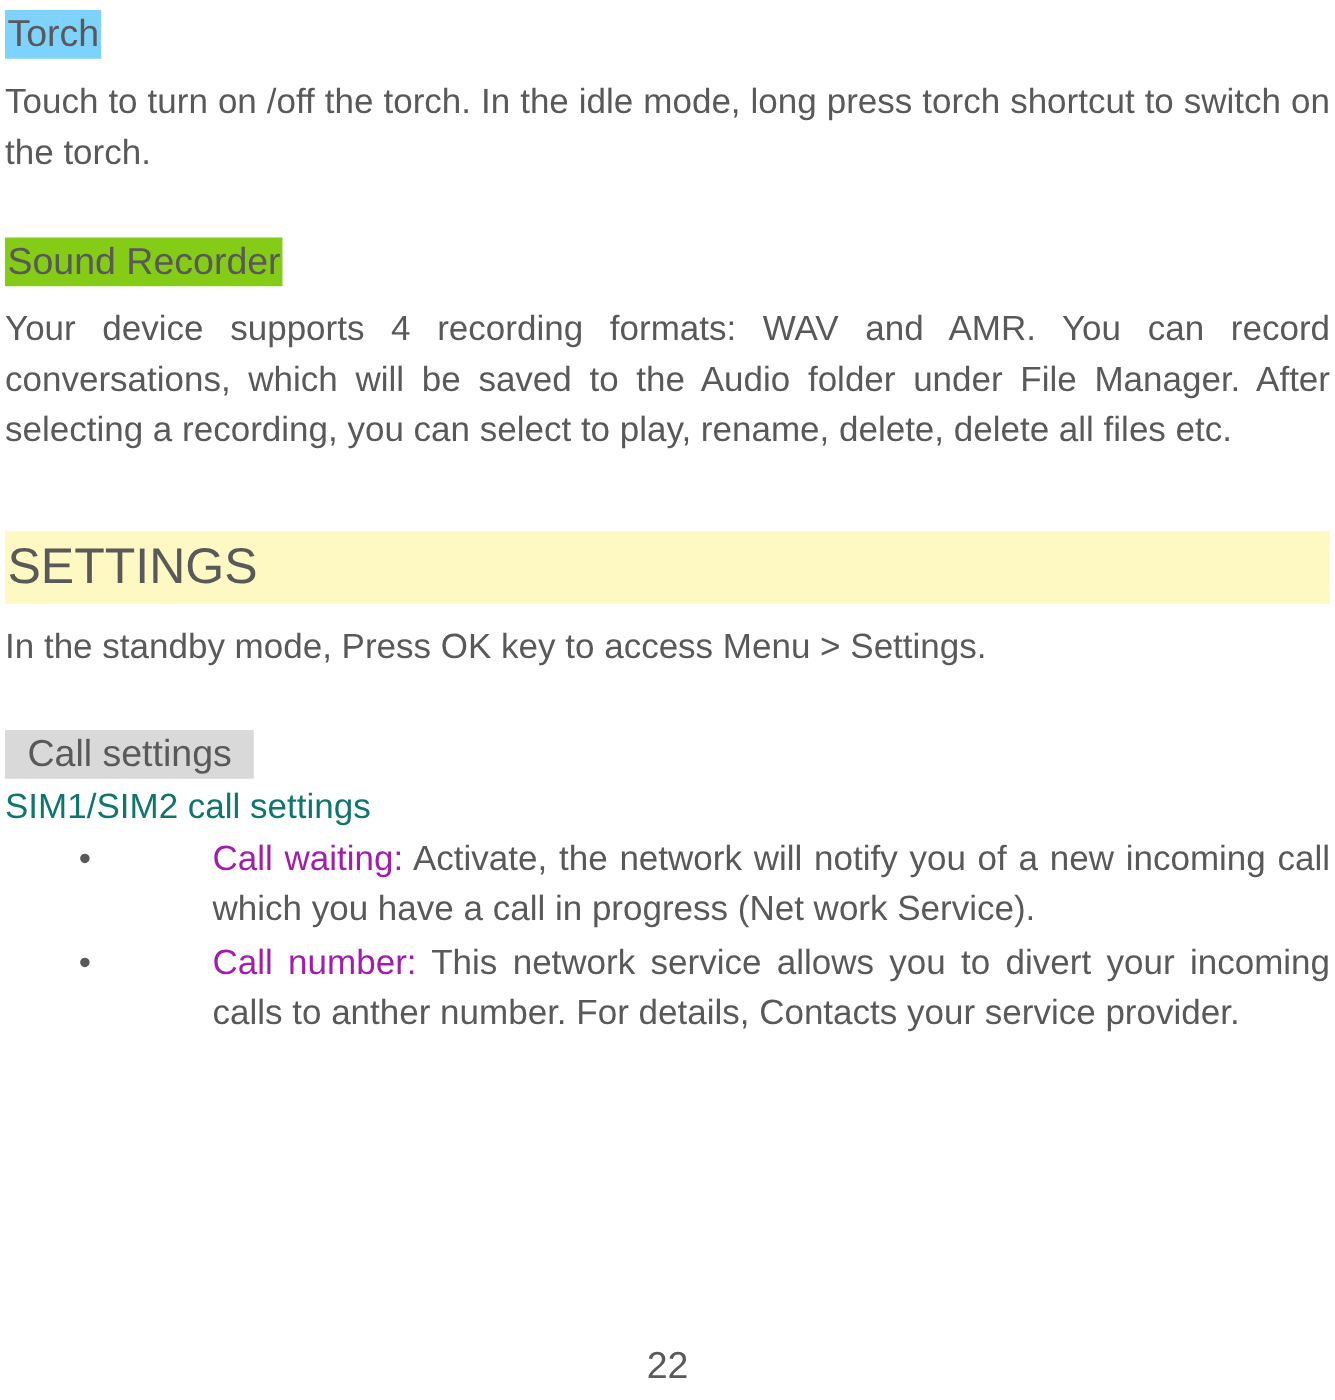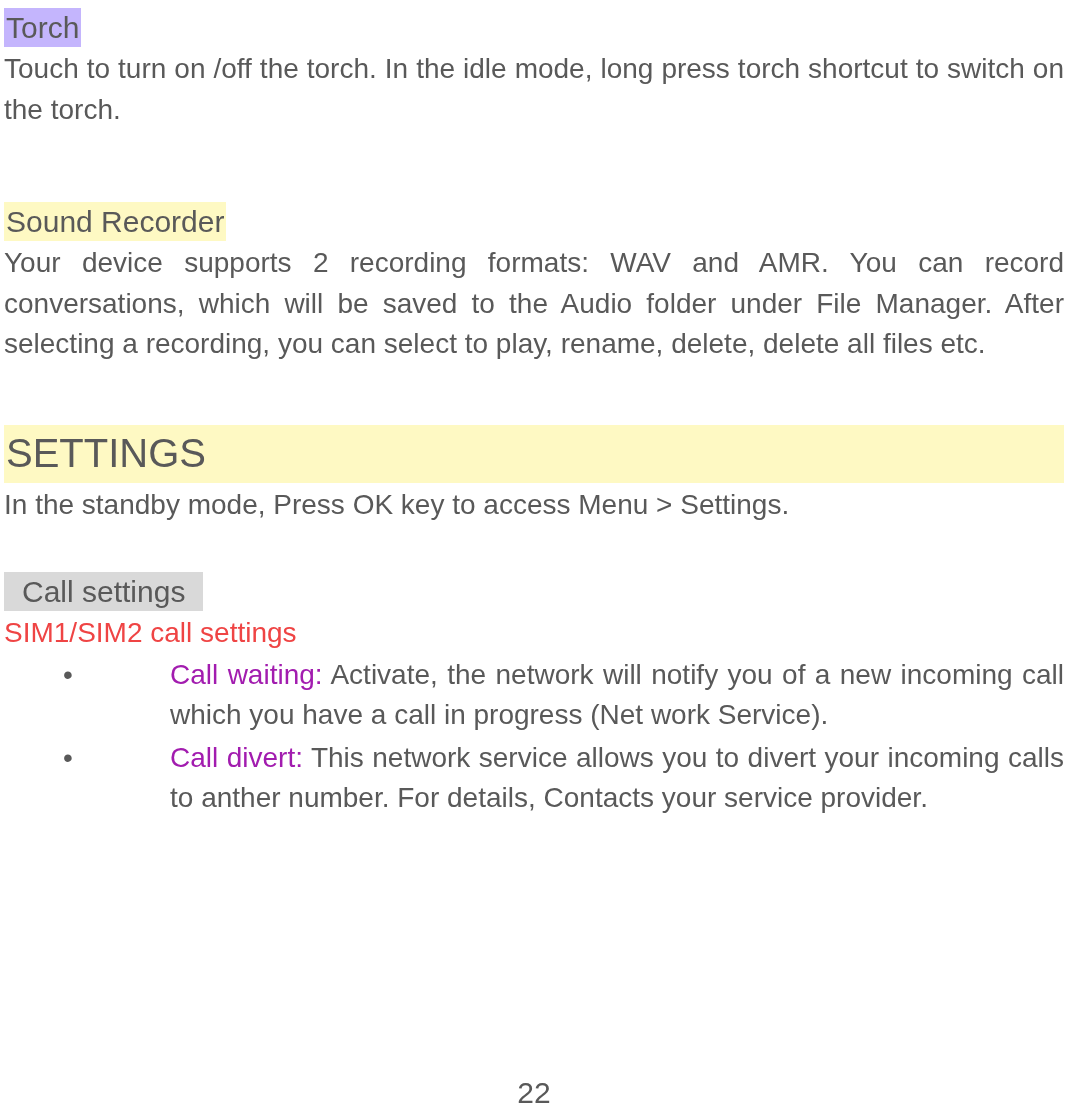--- a/index.html
+++ b/index.html
@@ -13,38 +13,38 @@
       background: #ffffff;
       font-family: Verdana, Geneva, sans-serif;
       color: #595959;
       padding: 8px 0 0 0;
       position: relative;
     }
     .content {
       padding: 0 4px;
     }
     .heading-torch {
-      background: #c4b5fd;
+      background: #7dd3fc;
       font-size: 30px;
       display: inline-block;
       padding: 0 2px;
       line-height: 1.3;
     }
     .body-text {
       font-size: 28px;
       text-align: justify;
       line-height: 1.45;
-      margin-top: 2px;
+      margin-top: 14px;
     }
     .heading-sound {
-      background: #fef9c3;
+      background: #84cc16;
       font-size: 30px;
       display: inline-block;
       padding: 0 2px;
-      margin-top: 72px;
+      margin-top: 48px;
       line-height: 1.3;
     }
     .heading-settings {
       background: #fef9c3;
       font-size: 40px;
       display: block;
       width: 100%;
       padding: 4px 2px 6px 2px;
       margin-top: 60px;
       line-height: 1.2;
@@ -53,21 +53,21 @@
       background: #d9d9d9;
       font-size: 30px;
       display: inline-block;
       padding: 0 18px;
       margin-top: 46px;
       line-height: 1.3;
     }
     .subheading {
       font-size: 28px;
       margin-top: 6px;
-      color: #ef4444;
+      color: #0f766e;
       font-weight: normal;
     }
     .bullet-list {
       margin-top: 6px;
     }
     .bullet-item {
       display: flex;
       font-size: 28px;
       line-height: 1.45;
       text-align: justify;
@@ -97,33 +97,33 @@
     }
   </style>
 </head>
 <body>
 
 <div class="content">
   <div class="heading-torch">Torch</div>
   <div class="body-text">Touch to turn on /off the torch. In the idle mode, long press torch shortcut to switch on the torch.</div>
 
   <div class="heading-sound">Sound Recorder</div>
-  <div class="body-text">Your device supports 2 recording formats: WAV and AMR. You can record conversations, which will be saved to the Audio folder under File Manager. After selecting a recording, you can select to play, rename, delete, delete all files etc.</div>
+  <div class="body-text">Your device supports 4 recording formats: WAV and AMR. You can record conversations, which will be saved to the Audio folder under File Manager. After selecting a recording, you can select to play, rename, delete, delete all files etc.</div>
 
   <div class="heading-settings">SETTINGS</div>
   <div class="body-text">In the standby mode, Press OK key to access Menu &gt; Settings.</div>
 
   <div class="heading-call">Call settings</div>
   <div class="subheading">SIM1/SIM2 call settings</div>
 
   <div class="bullet-list">
     <div class="bullet-item">
       <div class="bullet-marker">•</div>
       <div class="bullet-content"><span class="bullet-label">Call waiting: </span><span>Activate, the network will notify you of a new incoming call which you have a call in progress (Net work Service).</span></div>
     </div>
     <div class="bullet-item">
       <div class="bullet-marker">•</div>
-      <div class="bullet-content"><span class="bullet-label">Call divert: </span><span>This network service allows you to divert your incoming calls to anther number. For details, Contacts your service provider.</span></div>
+      <div class="bullet-content"><span class="bullet-label">Call number: </span><span>This network service allows you to divert your incoming calls to anther number. For details, Contacts your service provider.</span></div>
     </div>
   </div>
 </div>
 
 <div class="page-number">22</div>
 
 </body></html>

